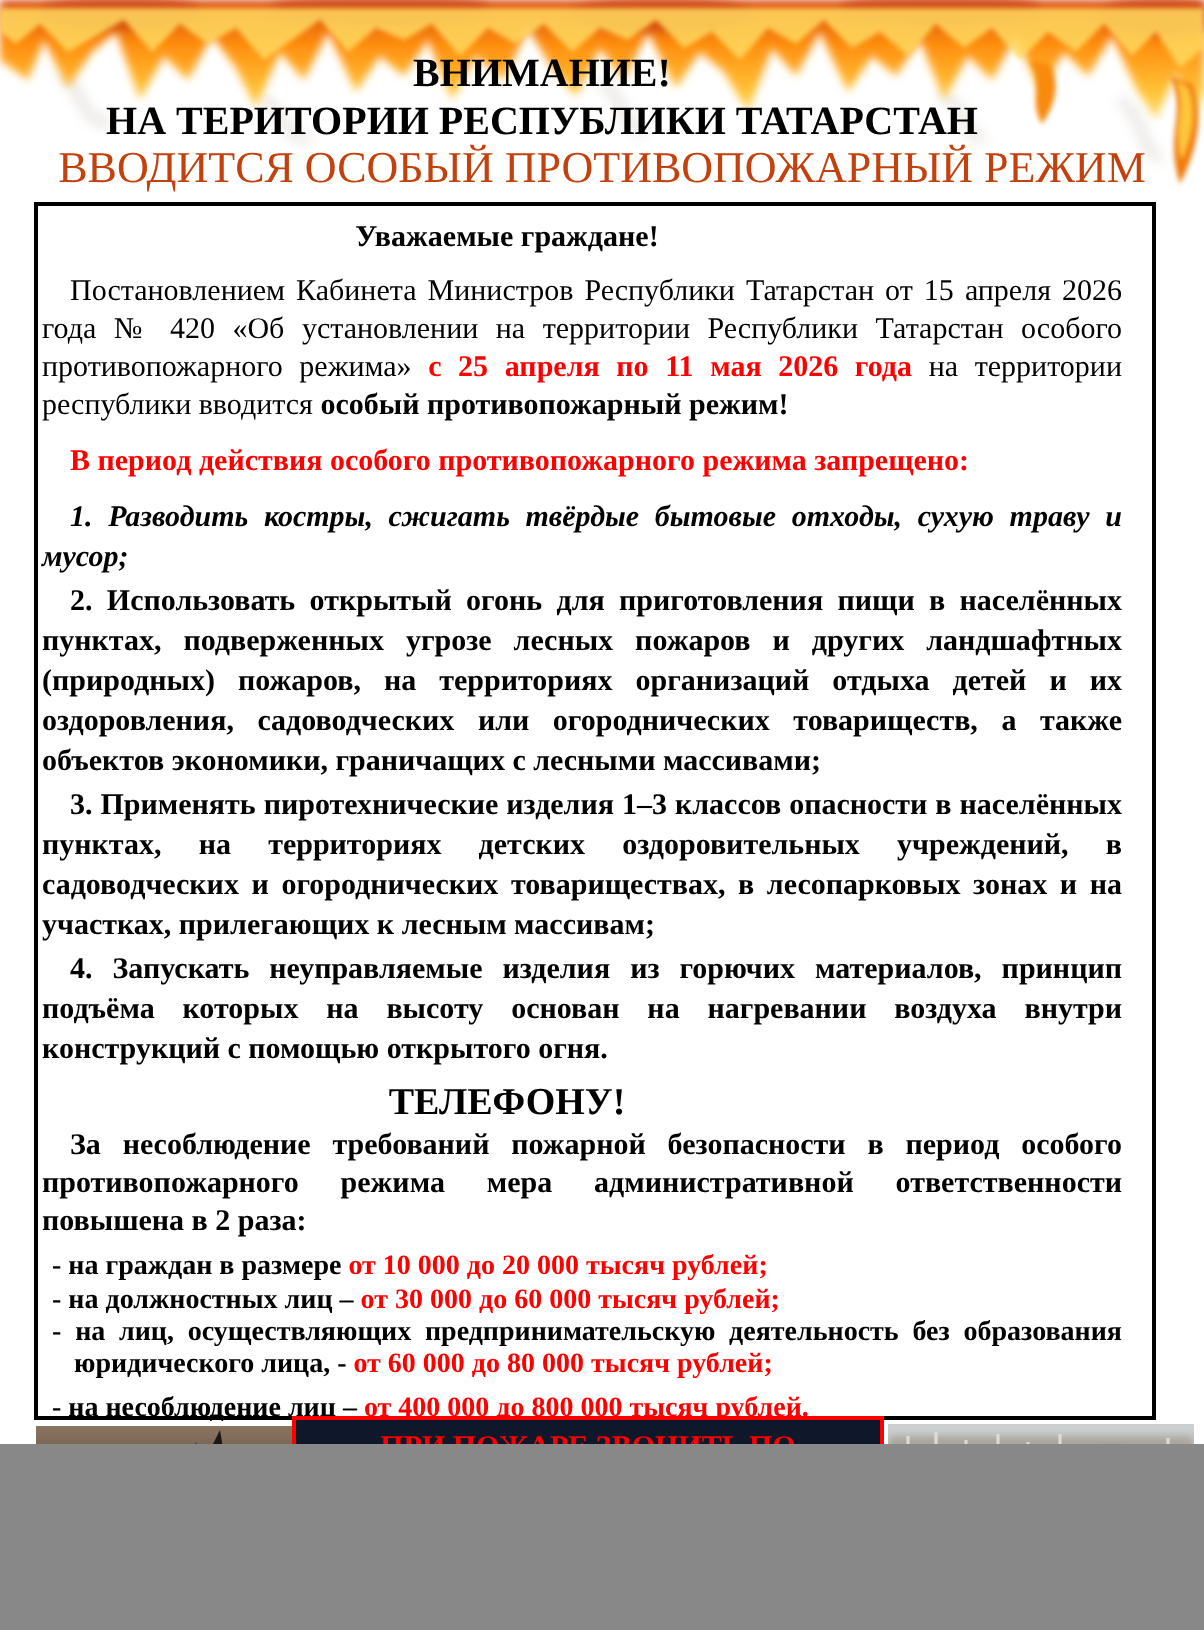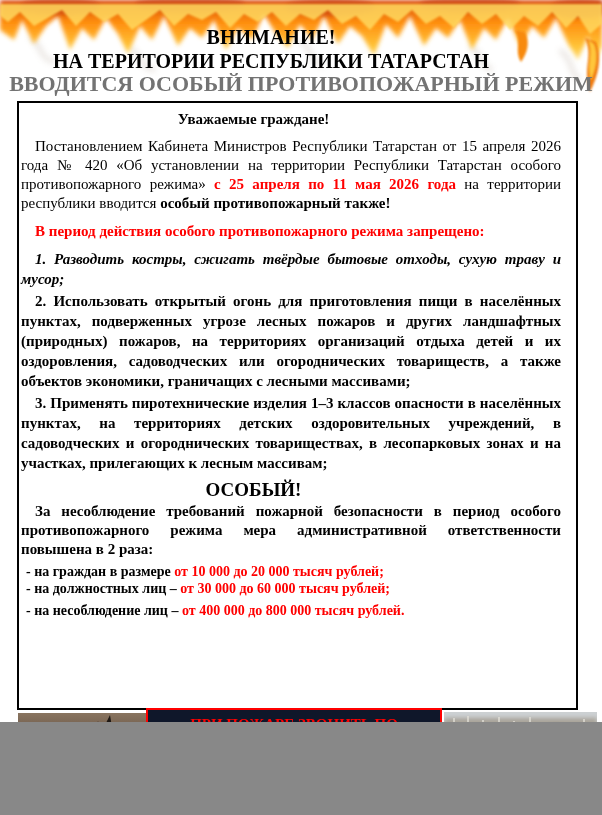--- a/index.html
+++ b/index.html
@@ -7,21 +7,21 @@
     position:relative;width:602px;height:722px;background:#ffffff;
     font-family:"Liberation Serif","DejaVu Serif",serif;color:#000;overflow:hidden;
     margin:0 auto;
   }
   svg{display:block}
   
   .flame-banner{position:absolute;left:0;top:0;z-index:1;}
   .header-black{position:absolute;left:0;top:25px;width:542px;text-align:center;z-index:2;}
   .header-line{font-weight:bold;font-size:20px;line-height:24px;white-space:nowrap;}
   .header-red{position:absolute;left:0;top:71px;width:602px;text-align:center;z-index:2;
-    font-weight:bold;font-size:22px;line-height:25px;color:#737373;white-space:nowrap;}
+    font-weight:normal;font-size:22px;line-height:25px;color:#c2410c;white-space:nowrap;}
   
   .main-box{
     position:absolute;left:17px;top:101px;width:561px;height:609px;box-sizing:border-box;
     border:2px solid #000;background:#fff;padding:7px 15px 0 2px;z-index:2;
   }
   .salutation{font-weight:bold;font-size:15px;line-height:19px;text-align:center;margin:0 75px 0 0;}
   .intro{margin:8px 0 0 0;font-size:15px;line-height:19px;text-align:justify;text-indent:14px;}
   .red{color:#ff0000;}
   .bold{font-weight:bold;}
   .prohibit-head{margin:9px 0 0 0;font-size:15px;line-height:19px;font-weight:bold;color:#ff0000;text-indent:14px;}
@@ -99,43 +99,49 @@
   </div>
   <div class="header-red">ВВОДИТСЯ ОСОБЫЙ ПРОТИВОПОЖАРНЫЙ РЕЖИМ</div>
 
   <div class="main-box">
     <div class="salutation">Уважаемые граждане!</div>
 
     <p class="intro">
       <span>Постановлением Кабинета Министров Республики Татарстан от 15 апреля 2026 года № 420 «Об установлении на территории Республики Татарстан особого противопожарного режима»</span>
       <span class="red bold">с 25 апреля по 11 мая 2026 года</span>
       <span>на территории республики вводится</span>
-      <span class="bold">особый противопожарный также!</span>
+      <span class="bold">особый противопожарный режим!</span>
     </p>
 
     <p class="prohibit-head">В период действия особого противопожарного режима запрещено:</p>
 
     <p class="p-item first">1. Разводить костры, сжигать твёрдые бытовые отходы, сухую траву и мусор;</p>
     <p class="p-item">2. Использовать открытый огонь для приготовления пищи в населённых пунктах, подверженных угрозе лесных пожаров и других ландшафтных (природных) пожаров, на территориях организаций отдыха детей и их оздоровления, садоводческих или огороднических товариществ, а также объектов экономики, граничащих с лесными массивами;</p>
     <p class="p-item">3. Применять пиротехнические изделия 1–3 классов опасности в населённых пунктах, на территориях детских оздоровительных учреждений, в садоводческих и огороднических товариществах, в лесопарковых зонах и на участках, прилегающих к лесным массивам;</p>
-
-    <div class="remember">ОСОБЫЙ!</div>
+    <p class="p-item">4. Запускать неуправляемые изделия из горючих материалов, принцип подъёма которых на высоту основан на нагревании воздуха внутри конструкций с помощью открытого огня.</p>
+
+    <div class="remember">ТЕЛЕФОНУ!</div>
 
     <p class="penalty-intro">За несоблюдение требований пожарной безопасности в период особого противопожарного режима мера административной ответственности повышена в 2 раза:</p>
 
     <ul class="penalties">
       <li>
         <span>-</span>
         <span>на граждан в размере</span>
         <span class="red">от 10 000 до 20 000 тысяч рублей;</span>
       </li>
       <li>
         <span>-</span>
         <span>на должностных лиц –</span>
         <span class="red">от 30 000 до 60 000 тысяч рублей;</span>
+      </li>
+      <li>
+        <span>-</span>
+        <span>на лиц, осуществляющих предпринимательскую деятельность без образования юридического лица, -</span>
+        <span class="red">от 60 000 до 80 000 тысяч рублей;</span>
       </li>
       <li class="gap">
         <span>-</span>
         <span>на несоблюдение лиц –</span>
         <span class="red">от 400 000 до 800 000 тысяч рублей.</span>
       </li>
     </ul>
   </div>
 
   <svg class="photo-left" width="129" height="77" viewBox="0 0 129 77">

